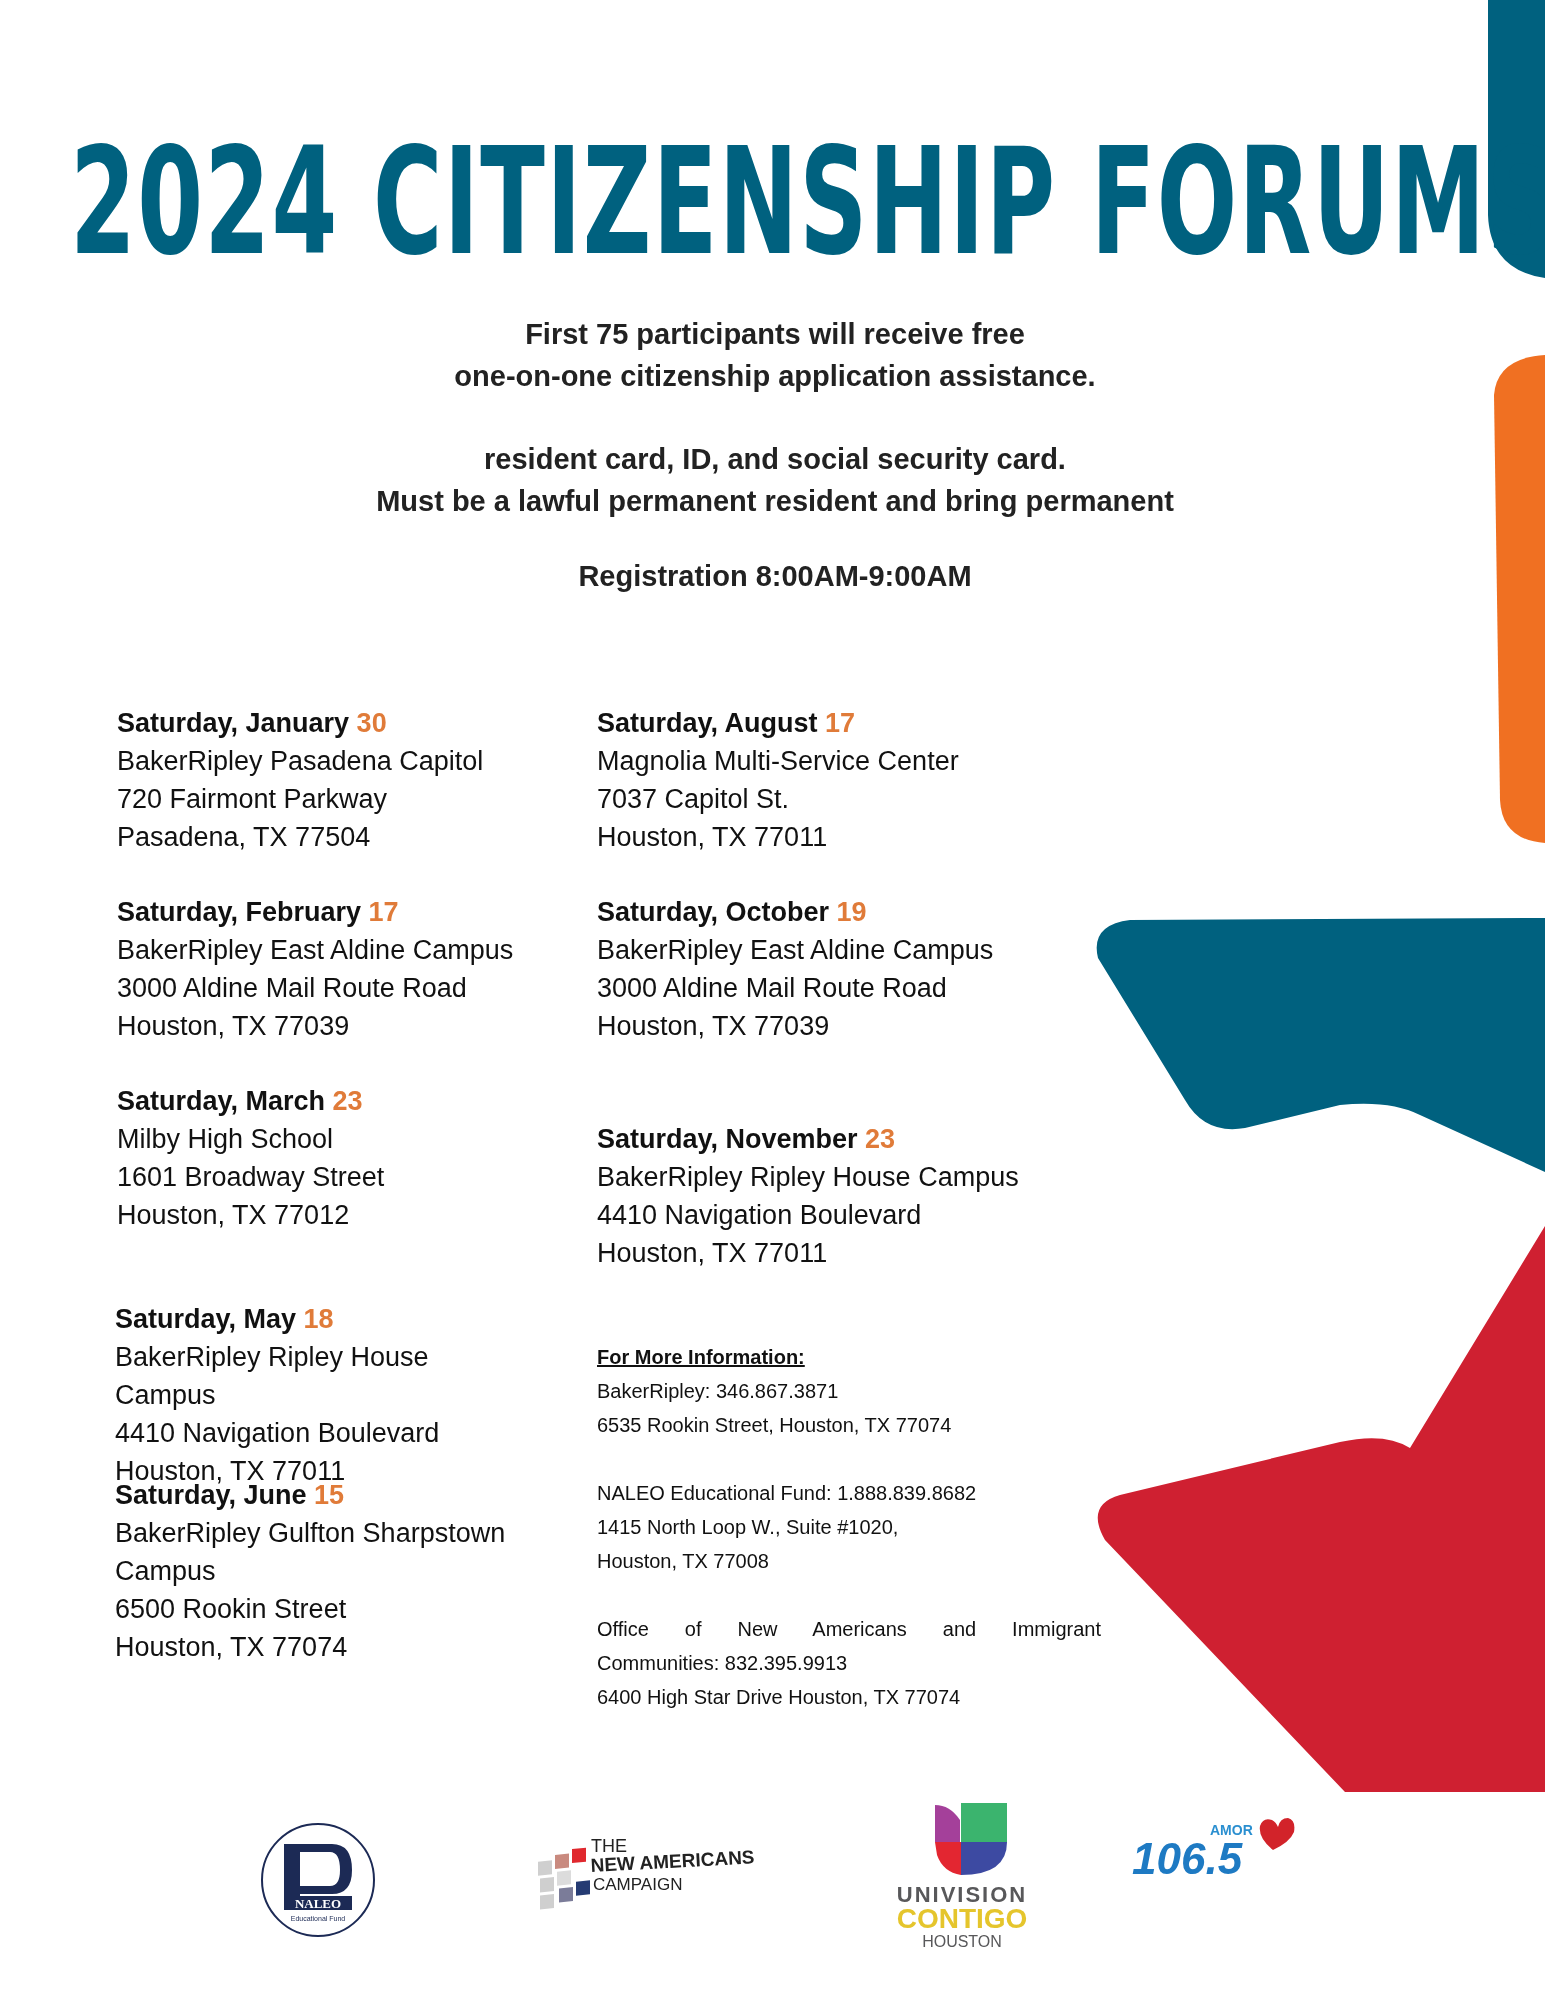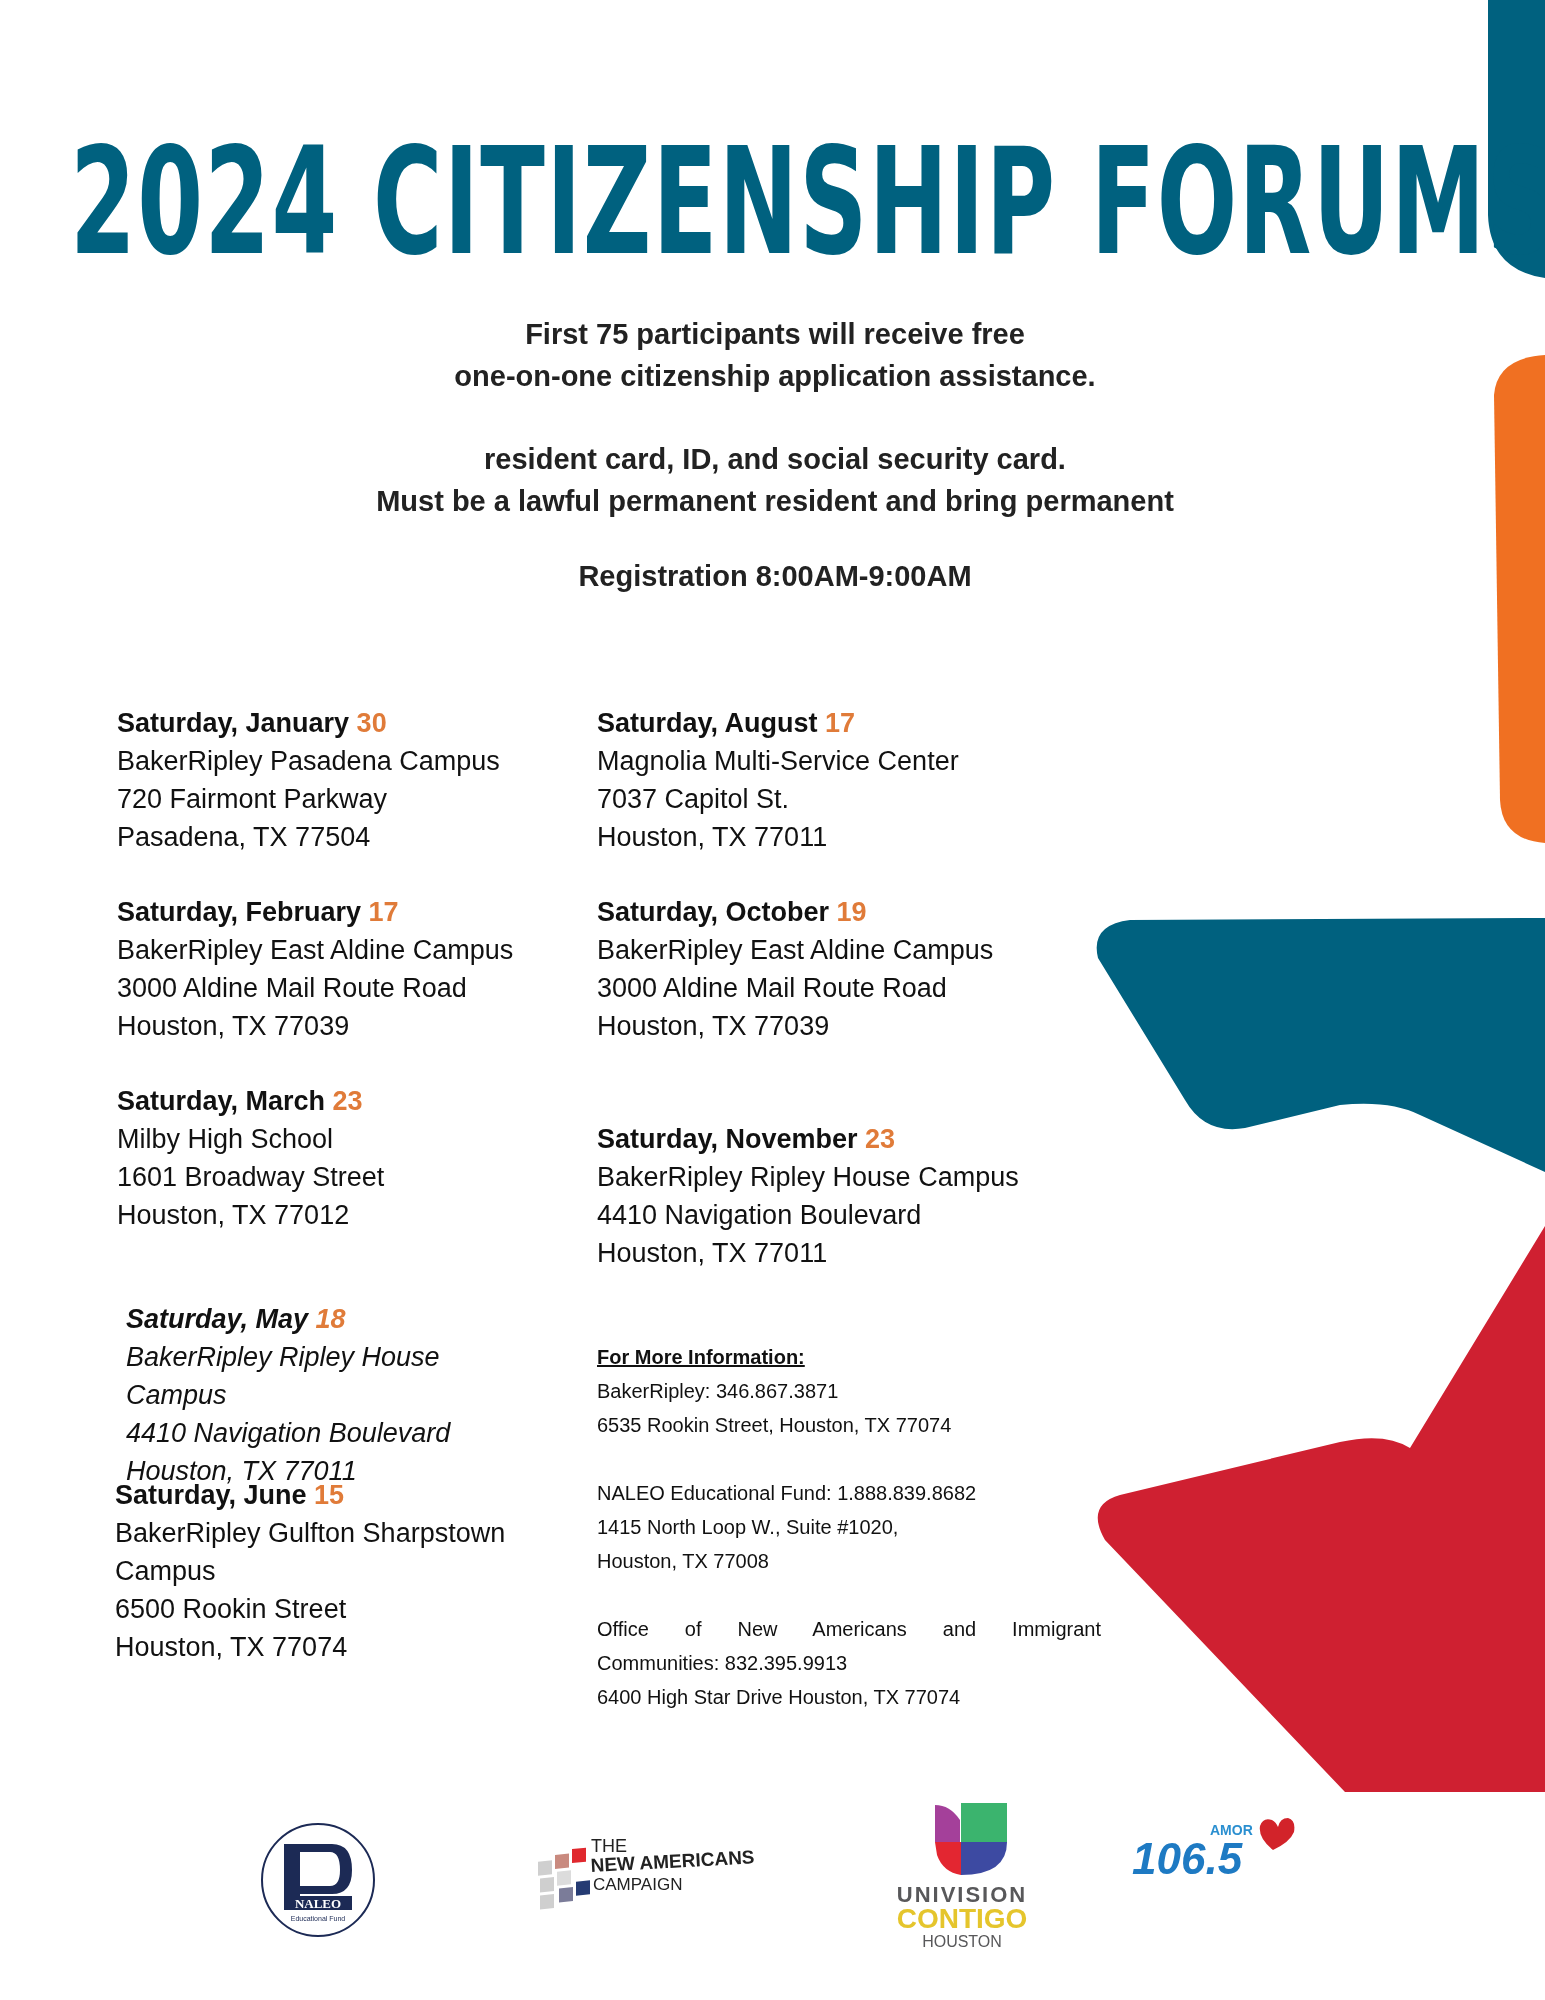--- a/index.html
+++ b/index.html
@@ -45,37 +45,37 @@
   <div>one-on-one citizenship application assistance.</div>
 </div>
 <div class="intro" style="top:438px;">
   <div>resident card, ID, and social security card.</div>
   <div>Must be a lawful permanent resident and bring permanent</div>
 </div>
 <div class="intro" style="top:555px;">Registration 8:00AM-9:00AM</div>
 
 <div class="event" style="left:117px; top:704px;">
   <div><span class="date">Saturday, January </span><span class="day">30</span></div>
-  <div>BakerRipley Pasadena Campus</div>
+  <div>BakerRipley Pasadena Capitol</div>
   <div>720 Fairmont Parkway</div>
   <div>Pasadena, TX 77504</div>
 </div>
 <div class="event" style="left:117px; top:893px;">
   <div><span class="date">Saturday, February </span><span class="day">17</span></div>
   <div>BakerRipley East Aldine Campus</div>
   <div>3000 Aldine Mail Route Road</div>
   <div>Houston, TX 77039</div>
 </div>
 <div class="event" style="left:117px; top:1082px;">
   <div><span class="date">Saturday, March </span><span class="day">23</span></div>
   <div>Milby High School</div>
   <div>1601 Broadway Street</div>
   <div>Houston, TX 77012</div>
 </div>
-<div class="event" style="left:126px; top:1300px;font-style:italic;">
+<div class="event" style="left:115px; top:1300px;">
   <div><span class="date">Saturday, May </span><span class="day">18</span></div>
   <div>BakerRipley Ripley House</div>
   <div>Campus</div>
   <div>4410 Navigation Boulevard</div>
   <div>Houston, TX 77011</div>
 </div>
 <div class="event" style="left:115px; top:1476px;">
   <div><span class="date">Saturday, June </span><span class="day">15</span></div>
   <div>BakerRipley Gulfton Sharpstown</div>
   <div>Campus</div>

